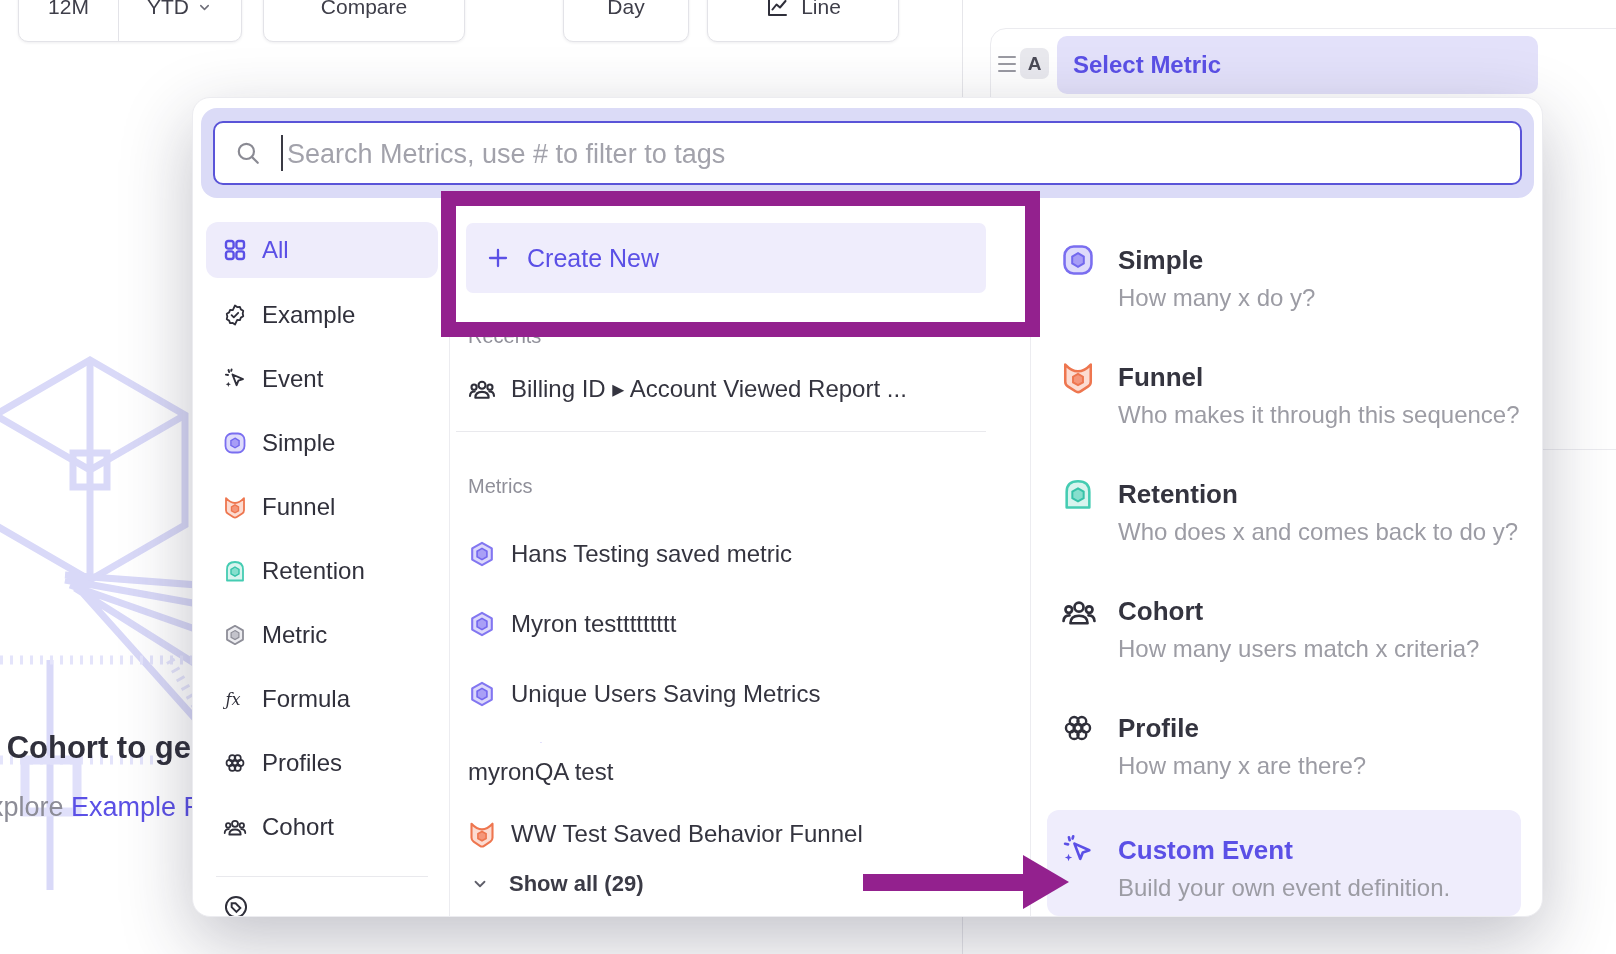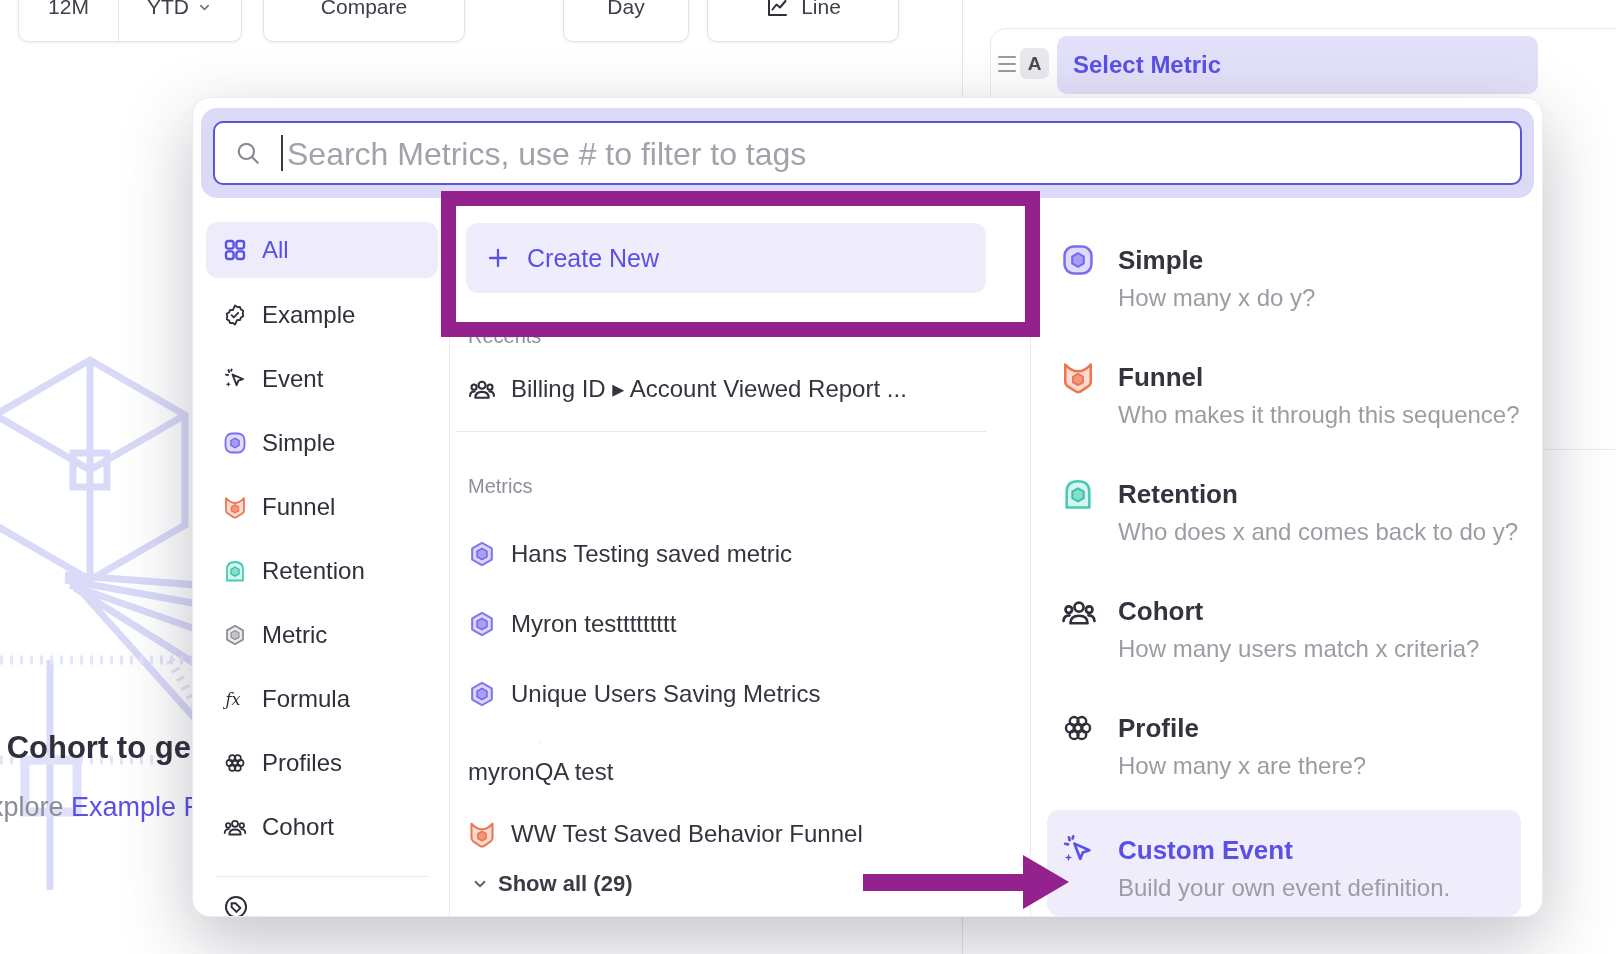--- a/index.html
+++ b/index.html
@@ -38,39 +38,39 @@
   .bg-explore .link{color:#5b50e6;font-weight:500;}
 
   
   .modal{position:absolute;left:192px;top:97px;width:1349px;height:818px;background:#fff;
     border:1px solid #ececf0;border-radius:18px;box-shadow:0 24px 70px rgba(35,35,60,.28);
     overflow:hidden;z-index:10;}
   .search-ring{position:absolute;left:8px;top:10px;width:1333px;height:90px;background:#dbdbf7;border-radius:16px;}
   .search-box{position:absolute;left:20px;top:23px;width:1309px;height:64px;background:#fff;
     border:2px solid #5a54d8;border-radius:10px;box-sizing:border-box;}
   .search-box input{position:absolute;left:70px;top:2px;width:1200px;height:56px;border:none;outline:none;
-    font-family:inherit;font-size:32px;color:#34343f;background:transparent;}
+    font-family:inherit;font-size:27px;color:#34343f;background:transparent;}
   .search-box input::placeholder{color:#a2a2ab;}
   .search-icon{position:absolute;left:20px;top:17px;width:26px;height:26px;color:#8a8a93;}
   .caret{position:absolute;left:66px;top:12px;width:2px;height:36px;background:#3a3a44;}
 
   .side-item{position:absolute;left:13px;width:232px;height:56px;display:flex;align-items:center;
     padding-left:17px;box-sizing:border-box;gap:15px;font-size:24px;font-weight:500;color:#30303b;
     border-radius:12px;}
   .side-item.selected{background:#eeecfb;color:#5b50e6;}
   .side-item svg{flex:0 0 auto;}
 
   .mid-label{position:absolute;left:275px;font-size:20px;color:#8f8f99;}
   .mid-row{position:absolute;left:275px;height:44px;display:flex;align-items:center;gap:15px;
     font-size:24px;font-weight:500;color:#34343f;white-space:nowrap;}
   .h-div{position:absolute;background:#e9e9ed;height:1px;}
   .create-btn{position:absolute;left:273px;top:125px;width:520px;height:70px;background:#efedfc;
-    border-radius:12px;display:flex;align-items:center;padding-left:20px;box-sizing:border-box;gap:17px;
+    border-radius:7px;display:flex;align-items:center;padding-left:20px;box-sizing:border-box;gap:17px;
     font-size:25px;font-weight:500;color:#5b50e6;}
-  .show-all{position:absolute;left:278px;top:766px;height:40px;display:flex;align-items:center;gap:9px;
+  .show-all{position:absolute;left:278px;top:766px;height:40px;display:flex;align-items:center;gap:20px;
     font-size:22px;font-weight:600;color:#3b3b46;}
 
   .type-title{position:absolute;left:925px;font-size:26px;font-weight:600;color:#34343f;line-height:34px;white-space:nowrap;}
   .type-desc{position:absolute;left:925px;font-size:24px;color:#9c9ca4;line-height:30px;white-space:nowrap;}
   .type-title.accent{color:#5b50e6;}
   .type-icon{position:absolute;left:868px;}
   .type-highlight{position:absolute;left:854px;top:712px;width:474px;height:106px;background:#efedfc;border-radius:12px;}
 
   
   .anno-rect{position:absolute;left:441px;top:191px;width:599px;height:146px;box-sizing:border-box;

